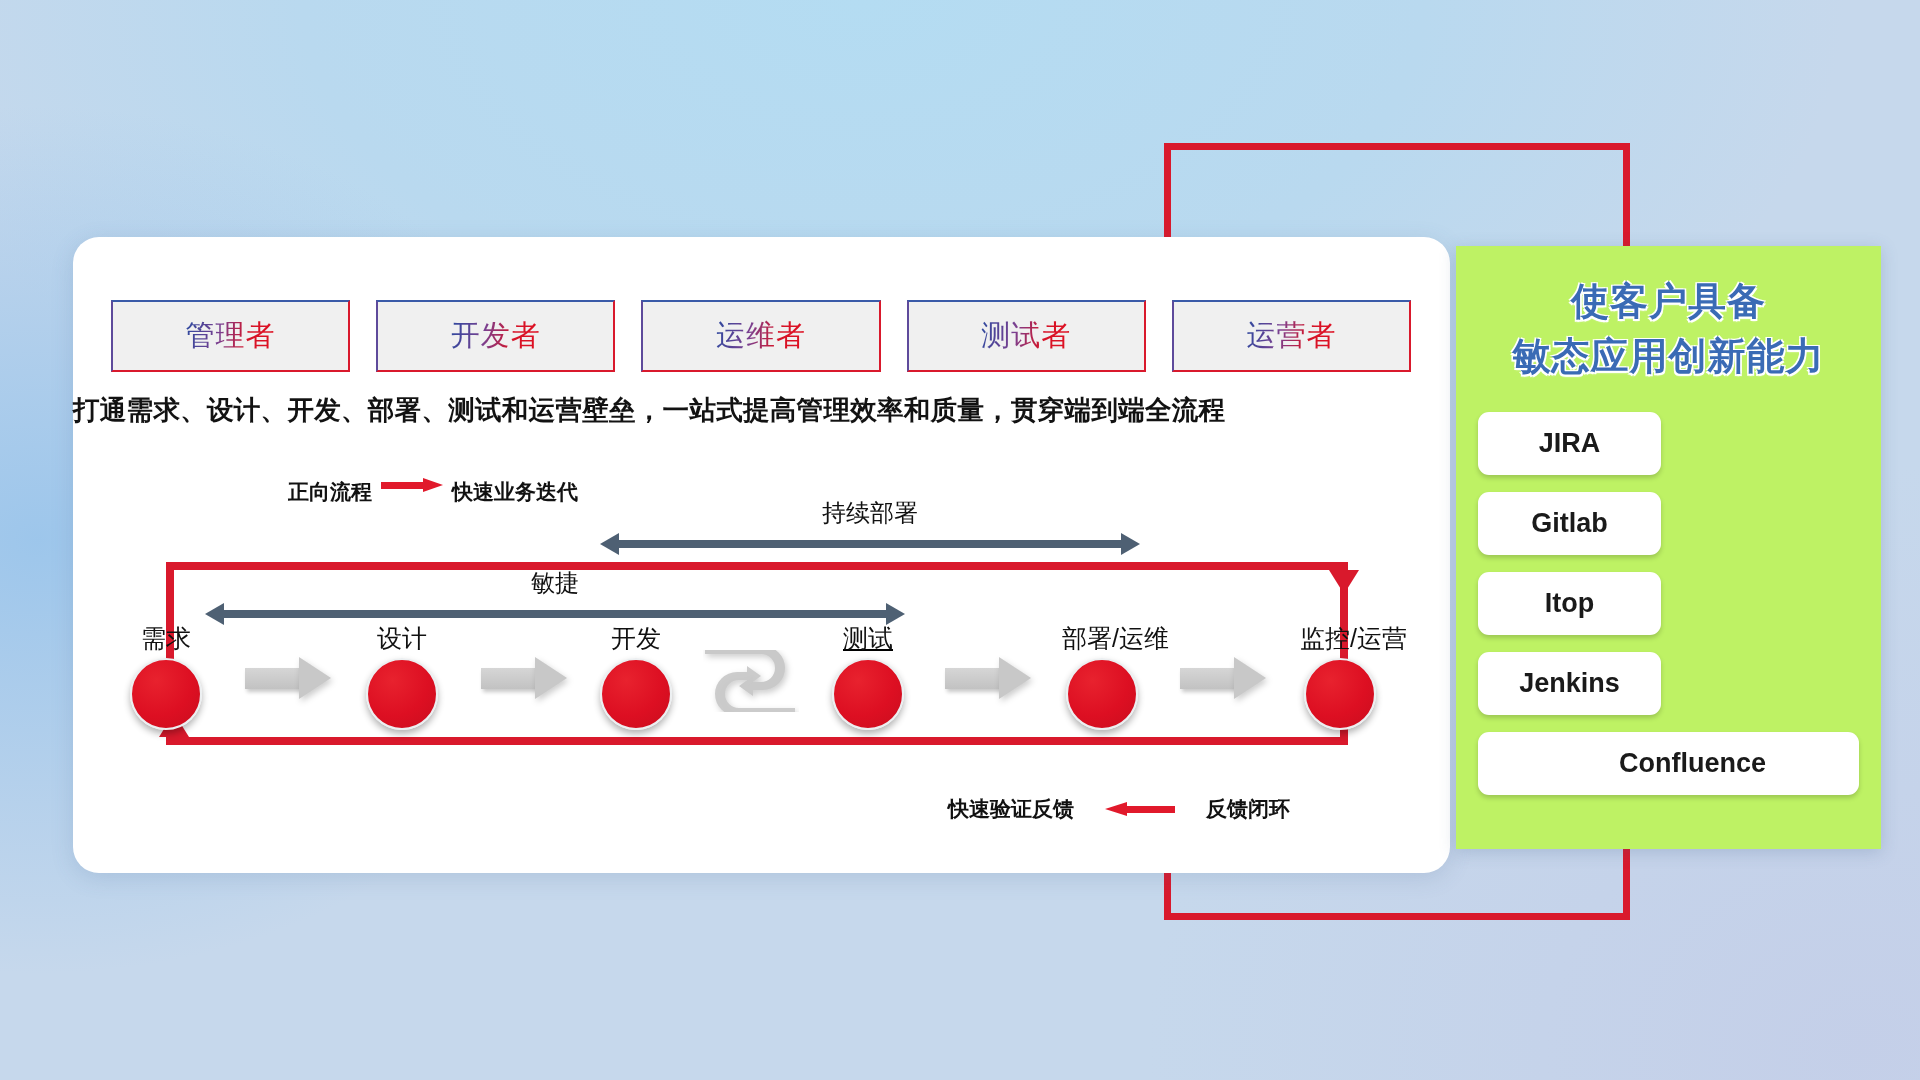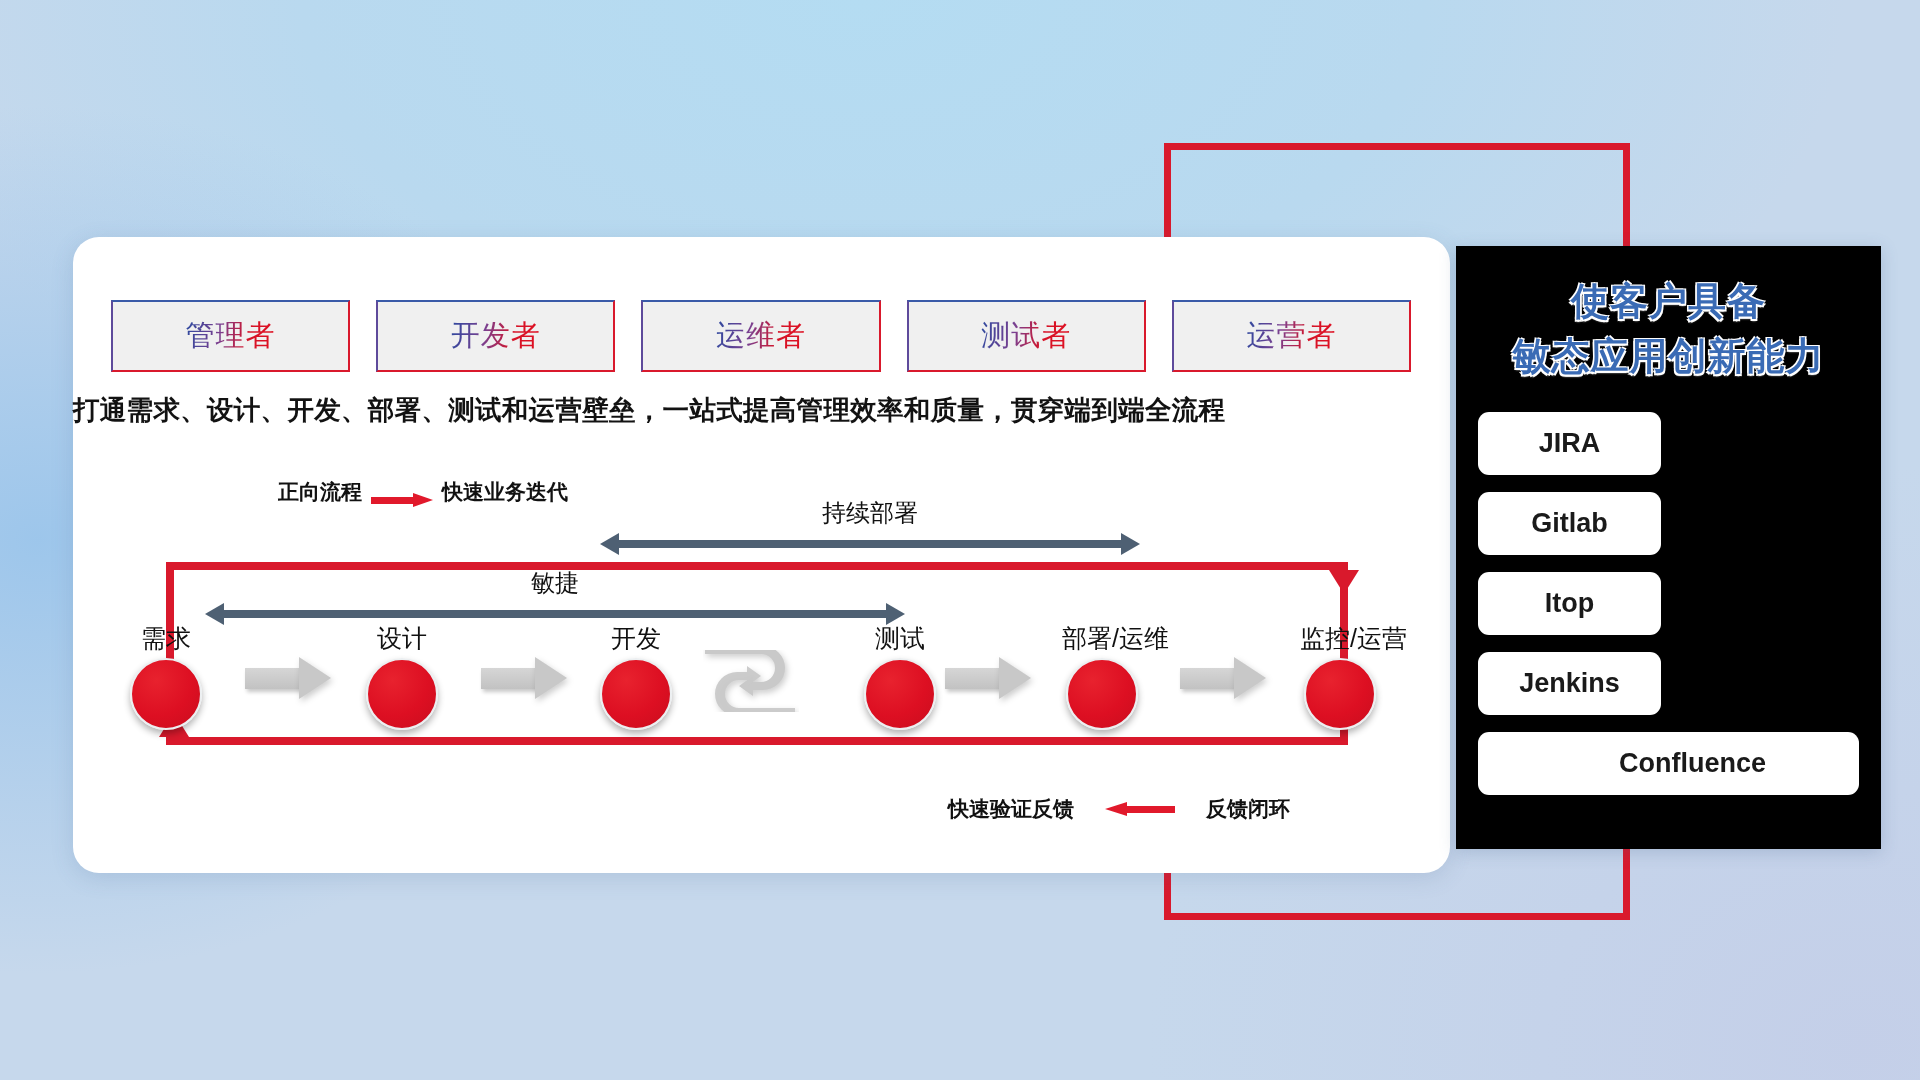--- a/index.html
+++ b/index.html
@@ -75,22 +75,22 @@
     text-align: left;
     font-size: 26.5px;
     font-weight: bold;
     color: #121212;
     letter-spacing: 0.3px;
   }
 
   
   #legend-forward {
     position: absolute;
-    left: 278px; top: 478px;
-    display: flex; align-items: flex-end; gap: 9px;
+    left: 288px; top: 478px;
+    display: flex; align-items: flex-start; gap: 9px;
     z-index: 5;
   }
   .legend-text { font-size: 21px; font-weight: bold; color: #111; }
   .legend-arrow-right {
     width: 62px; height: 13px; position: relative;
   }
   .legend-arrow-right::before {
     content:''; position:absolute; left:0; top:3.5px;
     width:42px; height:7px; background:#e1192b;
   }
@@ -193,21 +193,21 @@
     left: 948px; top: 795px;
     display: flex; align-items: center; gap: 31px;
     z-index: 6;
   }
 
   
   #right-panel {
     position: absolute;
     left: 1456px; top: 246px;
     width: 425px; height: 603px;
-    background: #000000;
+    background: #bef264;
     box-shadow: 0 3px 16px rgba(60,90,130,0.22);
     z-index: 5;
     padding: 28px 22px;
   }
   .panel-title-line {
     text-align: center;
     font-size: 38px;
     font-weight: bold;
     color: #3a6bb5;
     letter-spacing: 1px;
@@ -322,21 +322,21 @@
 
   <div id="loop-glyph" style="left:703px; top:650px;">
     <svg viewBox="0 0 96 62" width="96" height="62">
       <g fill="#c9c9c9" stroke="none" style="filter: drop-shadow(2px 3px 3px rgba(0,0,0,0.20));">
         <path d="M2 4 h56 a14 14 0 0 1 0 28 h-8 l0 -6 l-14 10 l14 10 l0 -6 h10 a22 22 0 0 0 0 -44 h-58 z"></path>
         <path d="M92 58 h-56 a14 14 0 0 1 0 -28 h8 l0 6 l14 -10 l-14 -10 l0 6 h-10 a22 22 0 0 0 0 44 h58 z" opacity="0.95"></path>
       </g>
     </svg>
   </div>
 
-  <div class="node" style="left:860px; top:622px;">
+  <div class="node" style="left:828px; top:622px;text-decoration:underline;">
     <div class="node-label">测试</div>
     <div class="node-circle"></div>
   </div>
 
   <div class="gray-arrow" style="left:945px; top:657px;">
     <span class="gbar"></span>
       <span class="ghead"></span>
   </div>
 
   <div class="node" style="left:1062px; top:622px;">

